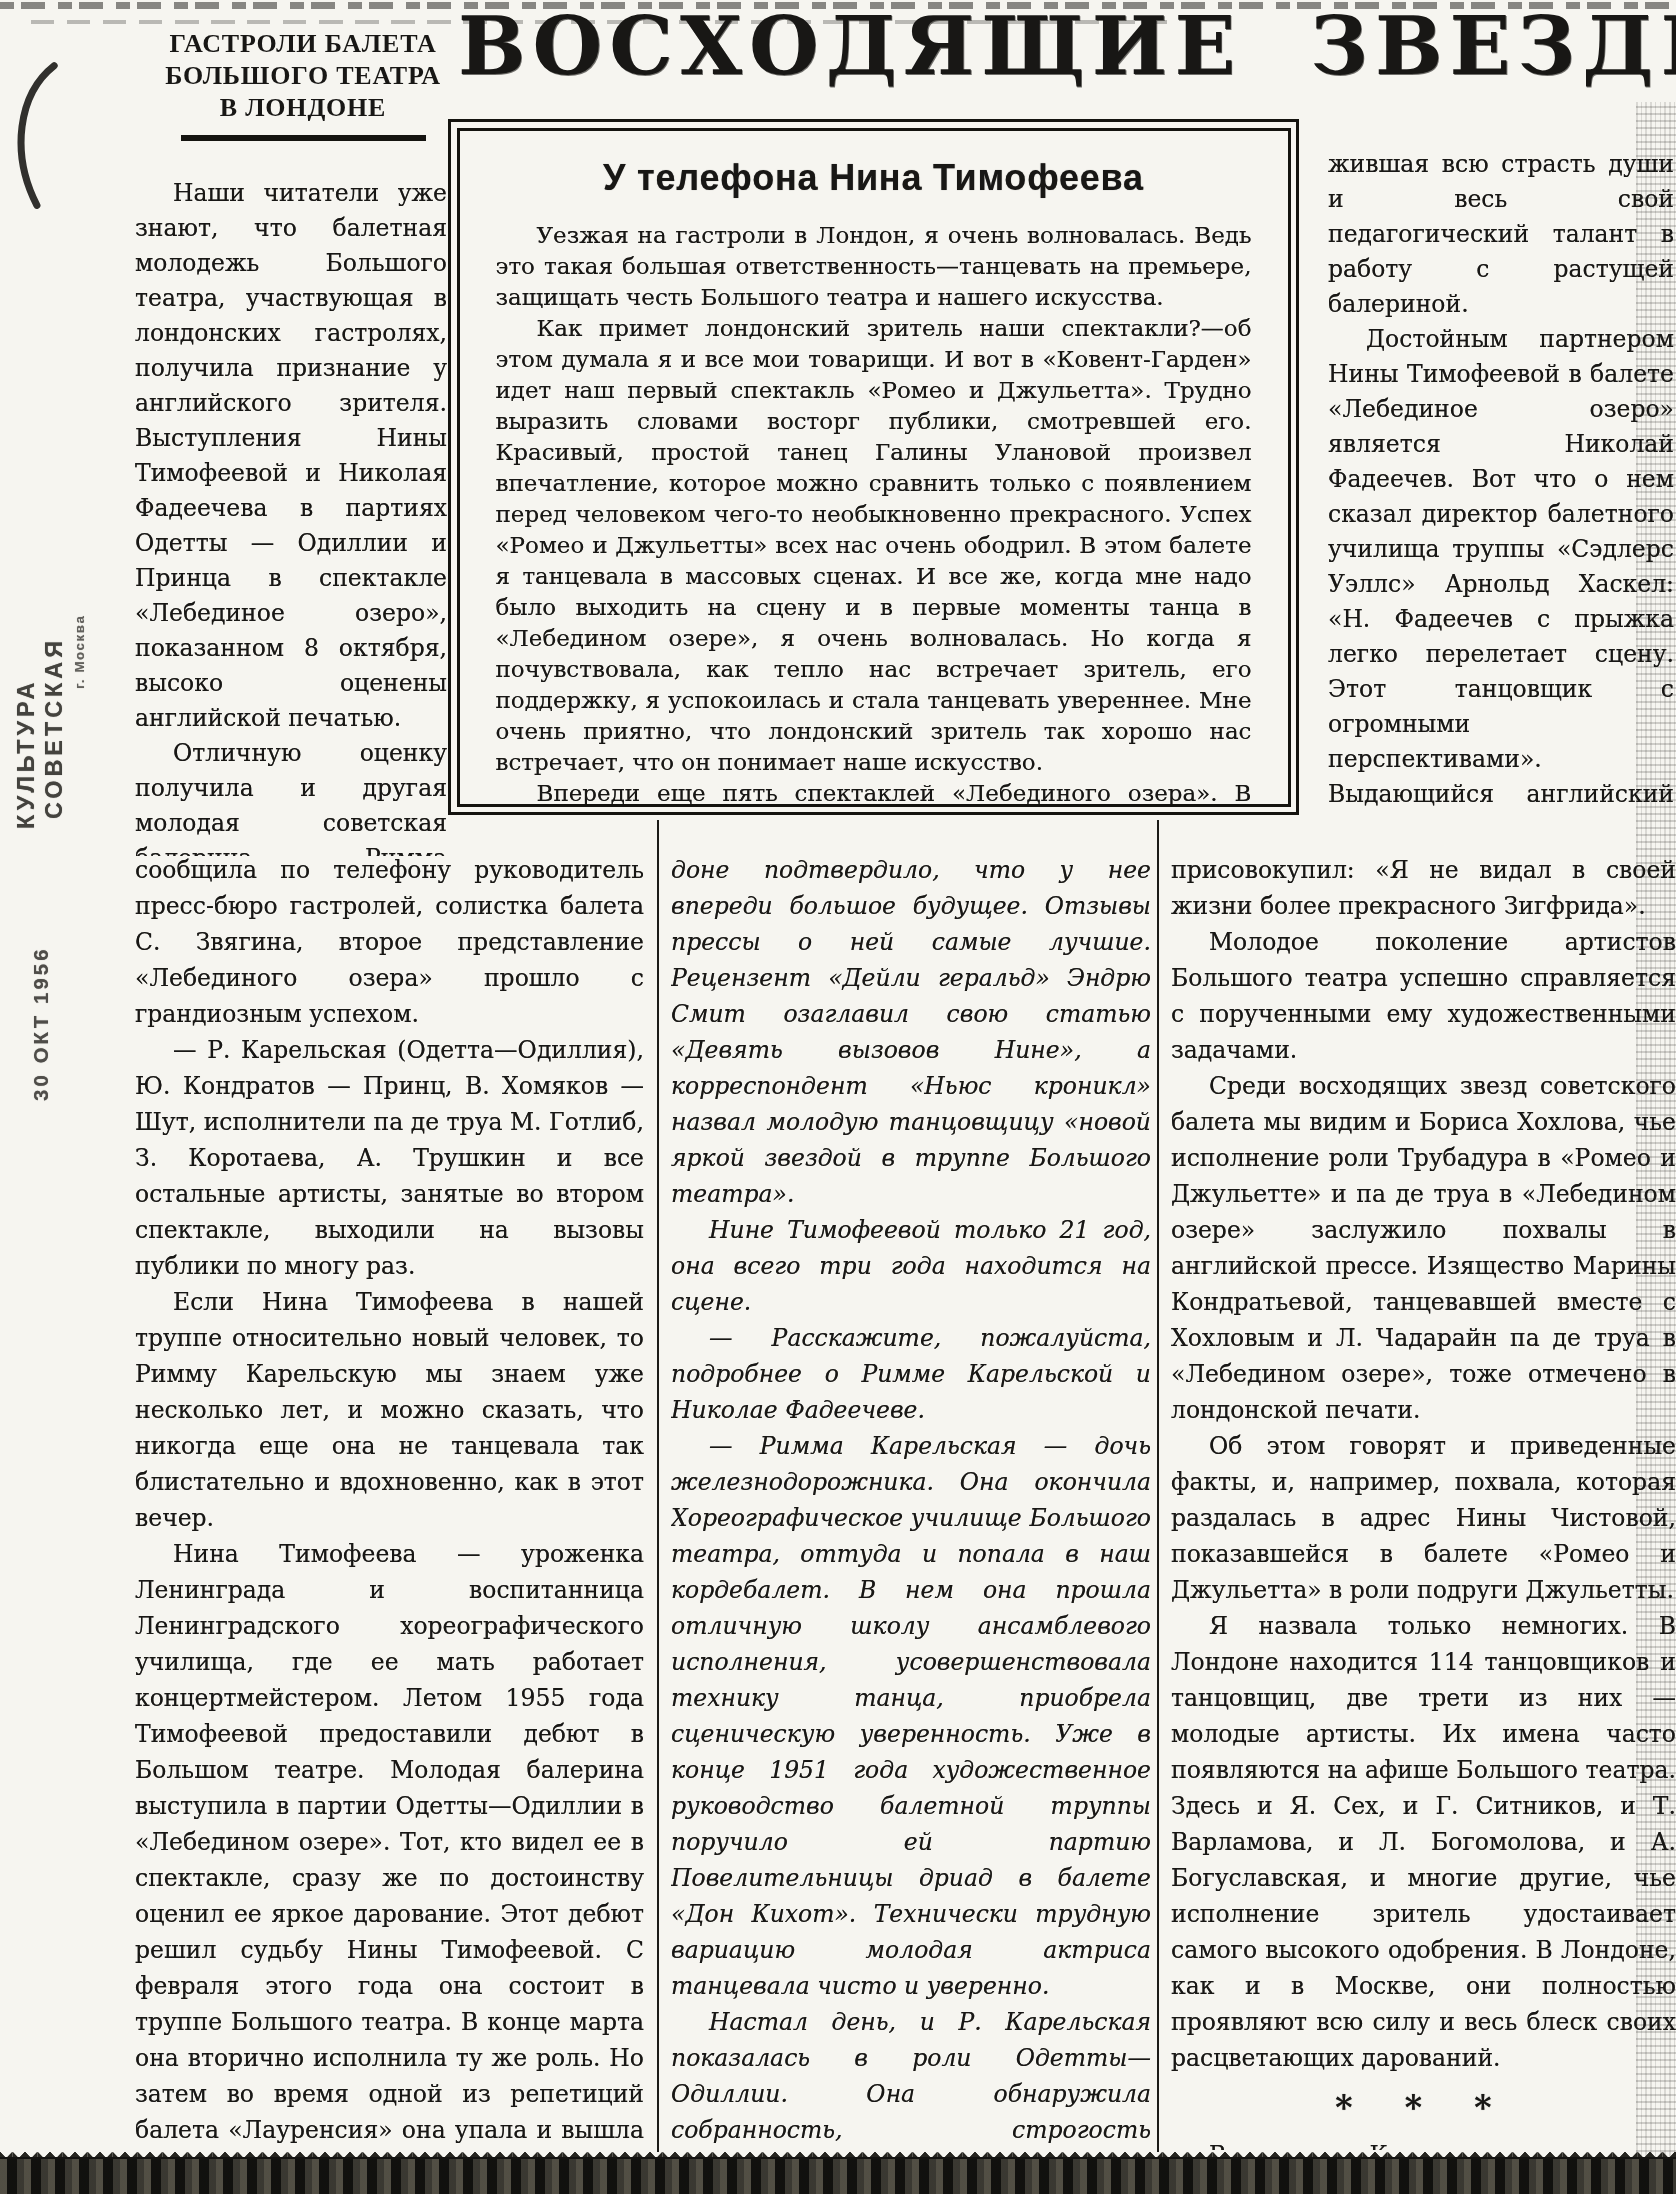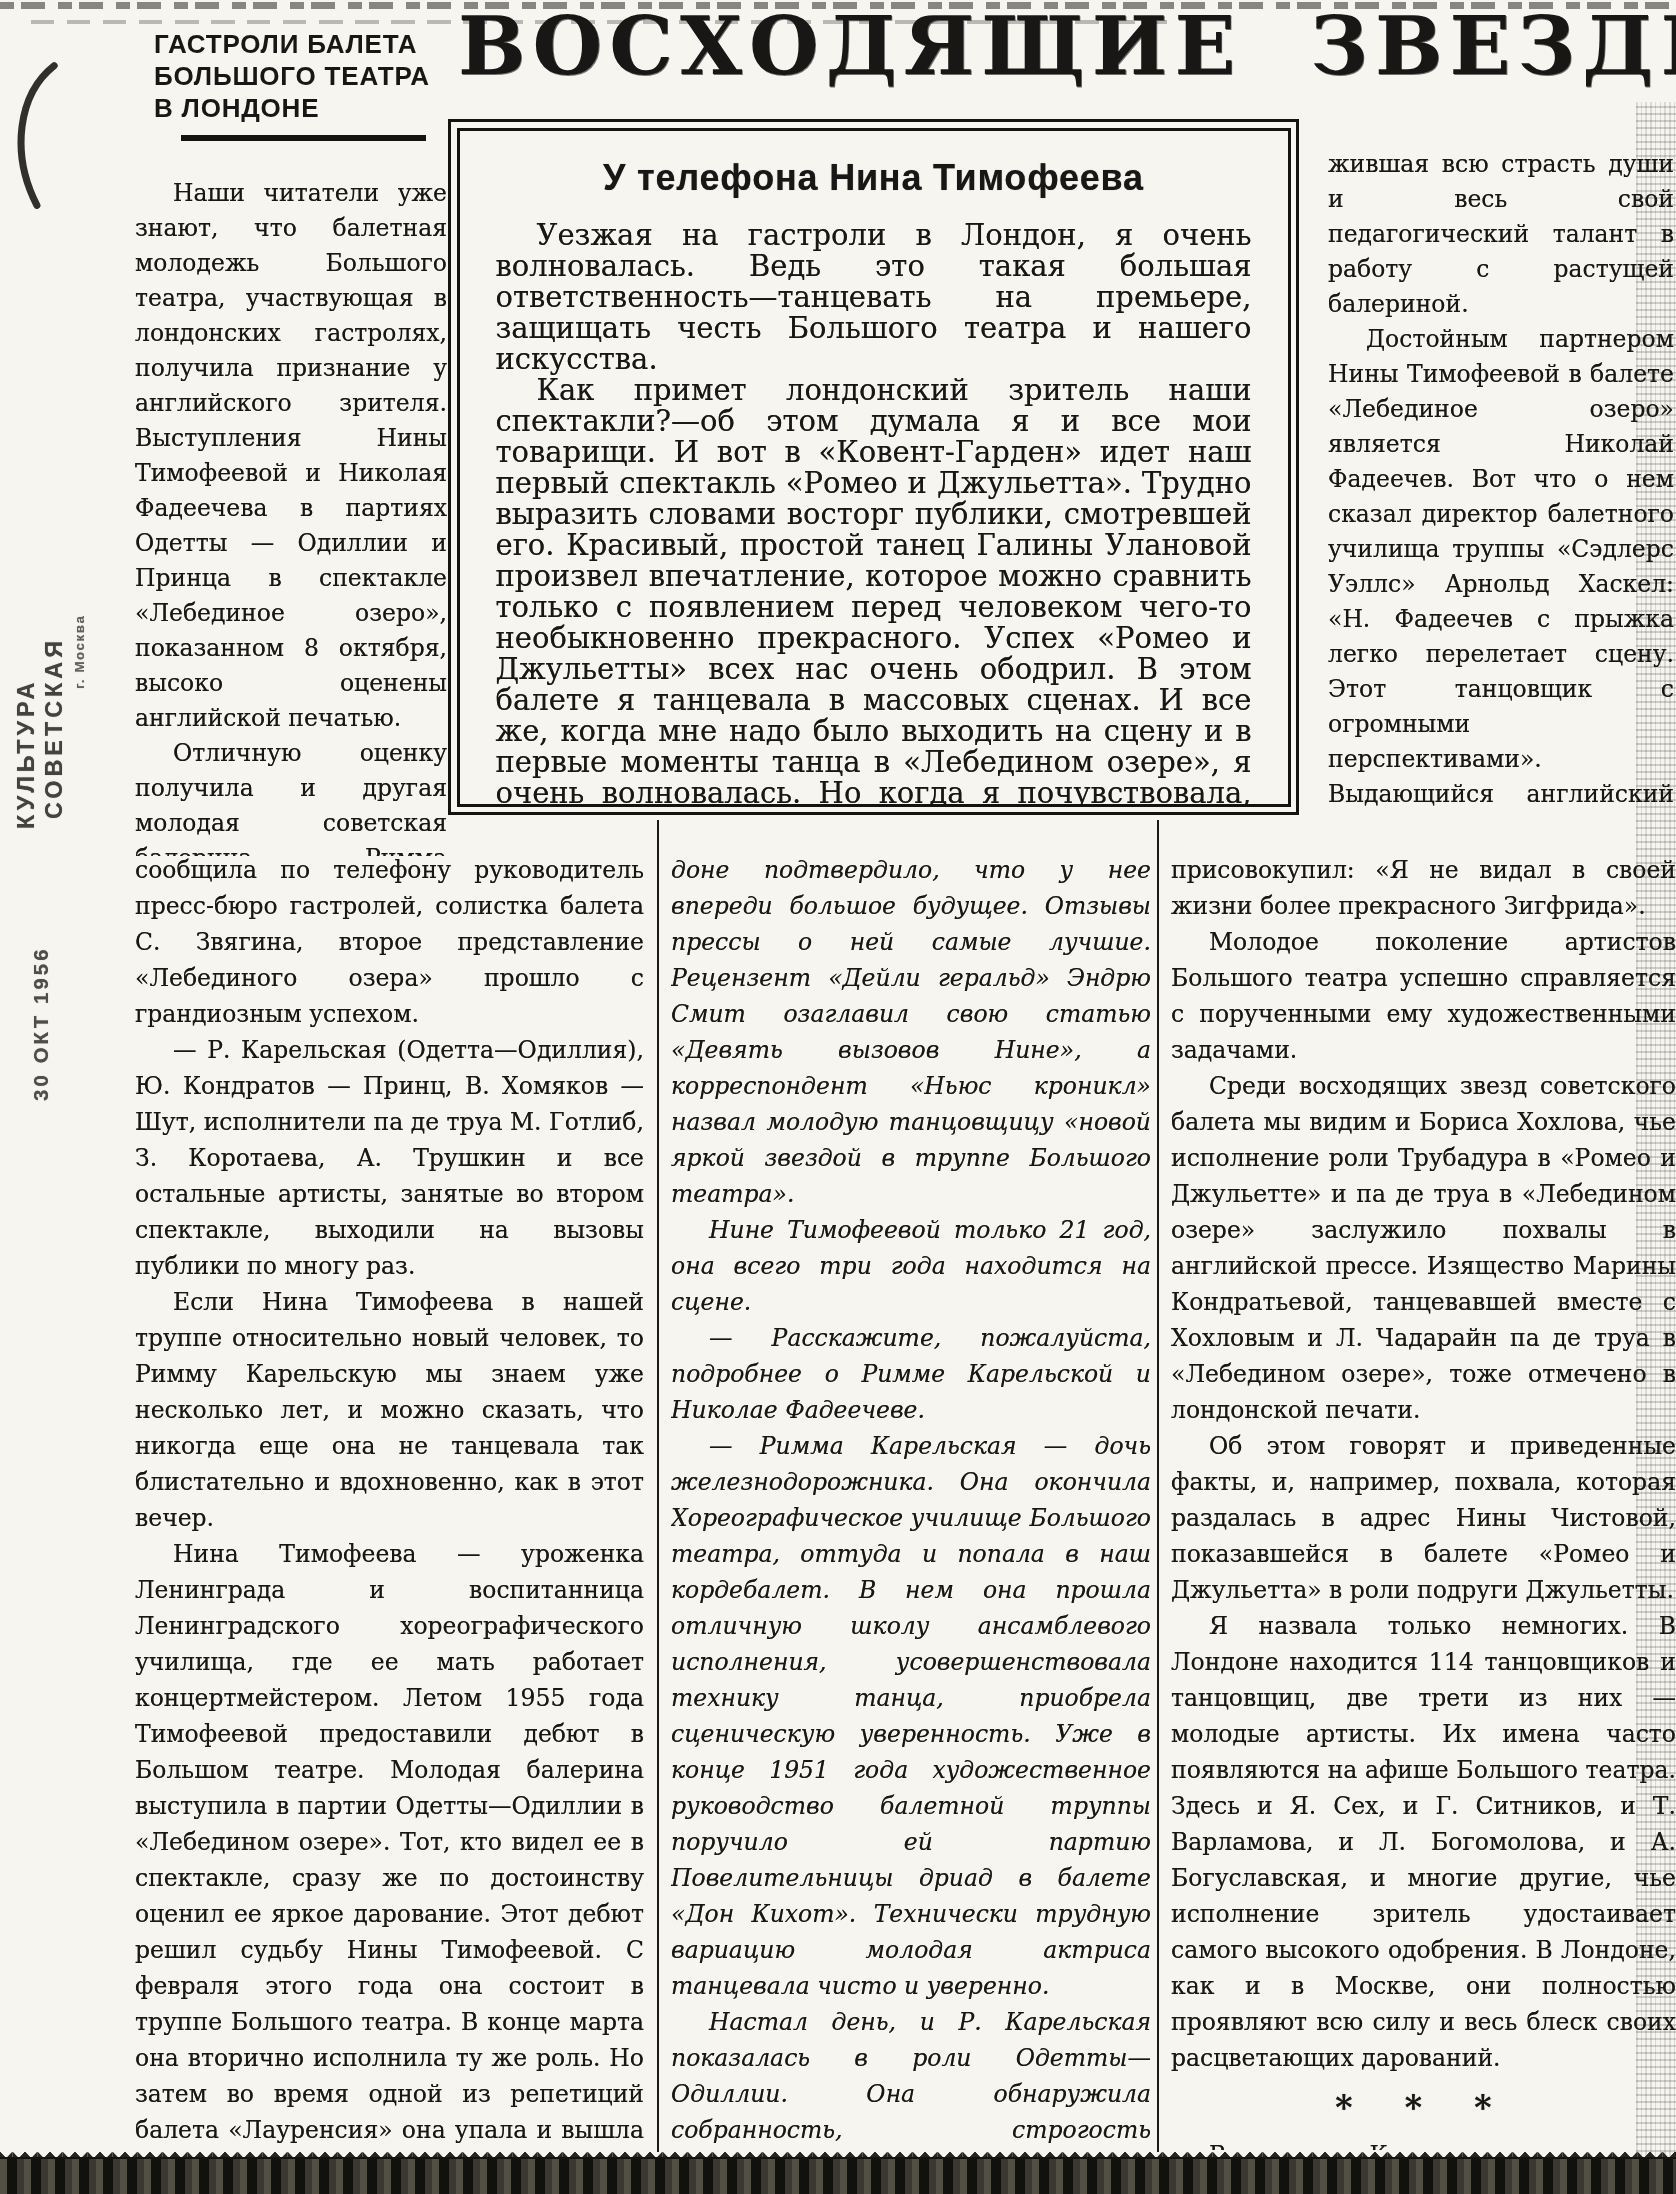--- a/index.html
+++ b/index.html
@@ -45,22 +45,22 @@
     font-family:"Liberation Sans", sans-serif; font-weight:bold;
     color:#262420; opacity:.85; white-space:nowrap;
     text-shadow:0 0 0.8px rgba(25,24,20,.75);
   }
   .stamp-news1 { top:482px; left:41px; height:337px; font-size:23.5px; letter-spacing:3.9px; }
   .stamp-news2 { top:523px; left:12.5px; height:306px; font-size:23.5px; letter-spacing:3.9px; }
   .stamp-city  { top:509px; left:72px; height:180px; font-size:13.3px; letter-spacing:1.6px; opacity:.7; }
   .stamp-date  { top:866px; left:30px; height:235px; font-size:20.4px; letter-spacing:3.1px; opacity:.8; }
   
   .kicker {
-    position:absolute; top:28px; left:154px; width:298px; 
-    font-family:Liberation Sans, sans-serif; font-weight:bold;
+    position:absolute; top:28px; left:154px; width:298px; text-align:center;
+    font-family:Liberation Serif, serif; font-weight:bold;
   }
   .kicker-line { font-size:26px; line-height:32px; letter-spacing:0.8px; }
   .kicker-rule { width:245px; height:5.5px; background:#151410; margin:11px auto 0; }
   .headline {
     position:absolute; top:3.1px; left:458px; width:1218px; text-align:center;
     font-family:"DejaVu Serif", serif; font-weight:bold;
     font-size:80px; line-height:86px; letter-spacing:7px; word-spacing:33px;
     text-shadow:0.8px 0.8px 0 rgba(20,18,15,.6);
     white-space:nowrap;
   }
@@ -88,21 +88,21 @@
   .boxed-inner {
     width:100%; height:100%; border:3.1px solid #14130f;
     padding:12.5px 36px 7.8px; overflow:hidden;
   }
   .box-title {
     text-align:center; font-family:"Liberation Sans", sans-serif; font-weight:bold;
     font-size:36px; line-height:44px; letter-spacing:0.8px; margin:12.5px 0 20.4px;
     text-shadow:0 0 0.8px rgba(20,19,16,.6);
   }
   .boxed-inner p {
-    font-size:29px; line-height:31px; text-align:justify; text-indent:41px;
+    font-size:23px; line-height:31px; text-align:justify; text-indent:41px;
     text-shadow:0 0 0.5px rgba(20,19,16,.65);
   }
 </style>
 </head>
 <body>
 
 <div class="page">
 
   <div class="noise-top"></div>
   <div class="noise-top2"></div>

